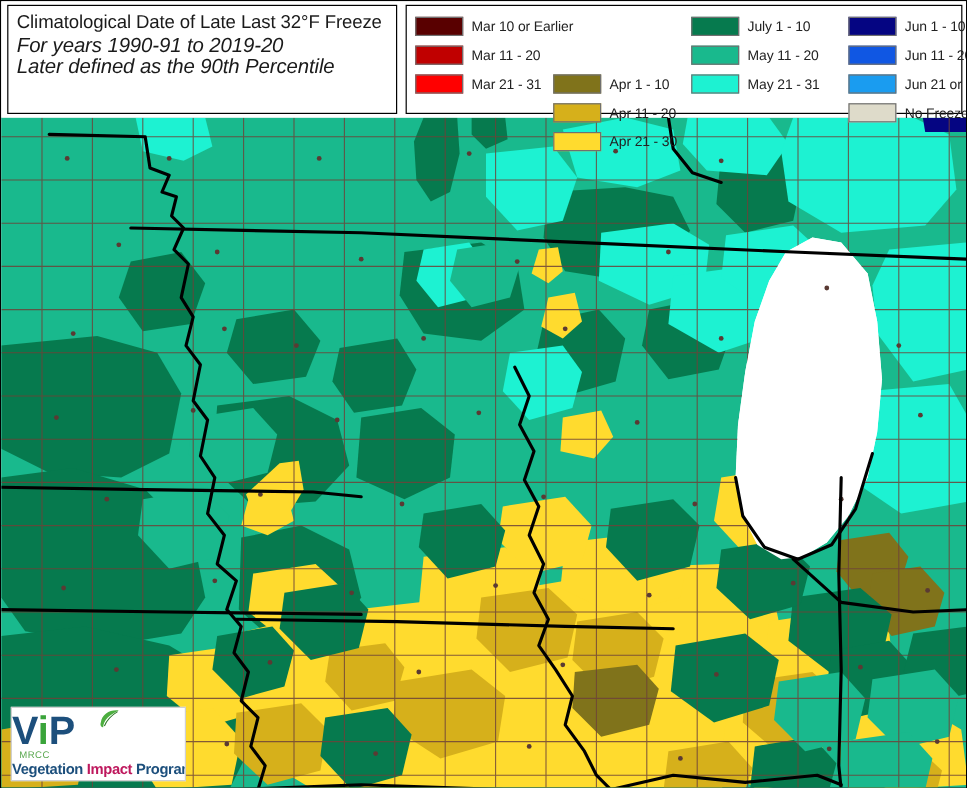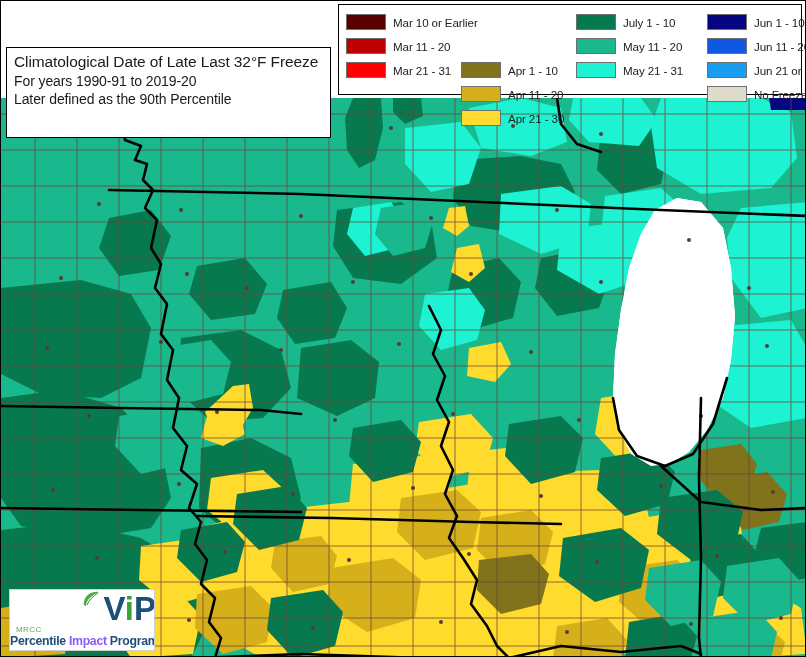--- a/index.html
+++ b/index.html
@@ -33,35 +33,35 @@
   }
   #title-box {
     position: absolute;
     left: 5px; top: 3px;
     width: 325px;
     height: 91px;
     box-sizing: border-box;
     border: 1px solid #000000;
     background: #ffffff;
     padding: 4px 6px 0 7px;
-    margin-top: 43px;
   }
   #title-box .t-main {
     font-size: 15.5px;
     color: #1a1a1a;
     line-height: 20px;
     white-space: nowrap;
     letter-spacing: -0.1px;
   }
   #title-box .t-sub {
-    font-size: 14px;
+    font-size: 17px;
     color: #1a1a1a;
     line-height: 18px;
     white-space: nowrap;
     letter-spacing: -0.1px;
+    font-style: italic;
   }
 
   
   #legend-box {
     position: absolute;
     left: 337px; top: 3px;
     width: 464px;
     height: 91px;
     box-sizing: border-box;
     border: 1px solid #000000;
@@ -124,21 +124,21 @@
     background: #ffffff;
     border: 1px solid #cfcfcf;
     box-sizing: border-box;
     z-index: 60;
     overflow: hidden;
   }
   #logo-vip {
     position: absolute;
     left: 0; top: 2px;
     width: 146px;
-    text-align: right;
+    text-align: left;
     font-size: 33px;
     font-weight: bold;
     line-height: 34px;
     letter-spacing: 0px;
   }
   .vip-v, .vip-p { color: #1c4f7c; }
   .vip-i { color: #3aa43a; }
   #logo-leaf {
     position: absolute;
     left: 72px; top: 1px;
@@ -157,21 +157,21 @@
     left: 0; top: 44px;
     width: 146px;
     text-align: center;
     font-size: 12.3px;
     font-weight: bold;
     line-height: 14px;
     white-space: nowrap;
     letter-spacing: -0.3px;
   }
   .tag-veg { color: #1c4f7c; }
-  .tag-imp { color: #8b5cf6; }
+  .tag-imp { color: #be185d; }
   .tag-prog { color: #1c4f7c; }
 </style>
 </head>
 <body>
 
 <div id="page">
 
   <div id="header">
 
     <div id="title-box">
@@ -511,17 +511,17 @@
   <div id="logo">
     <svg id="logo-leaf" viewBox="0 0 18 16">
       <path d="M17,1 C10,0 3,4 2,11 C1,14 3,15 4,15 C4,9 10,4 17,1 Z" fill="#4cae3f"></path>
       <path d="M16,2 C11,5 7,9 5,14" stroke="#2f7a28" stroke-width="0.9" fill="none"></path>
     </svg>
     <div id="logo-vip">
       <span class="vip-v">V</span><span class="vip-i">i</span><span class="vip-p">P</span>
     </div>
     <div id="logo-mrcc">MRCC</div>
     <div id="logo-tagline">
-      <span class="tag-veg">Percentile </span><span class="tag-imp">Impact </span><span class="tag-prog">Program</span>
+      <span class="tag-veg">Vegetation </span><span class="tag-imp">Impact </span><span class="tag-prog">Program</span>
     </div>
   </div>
 
 </div>
 
 </body></html>

